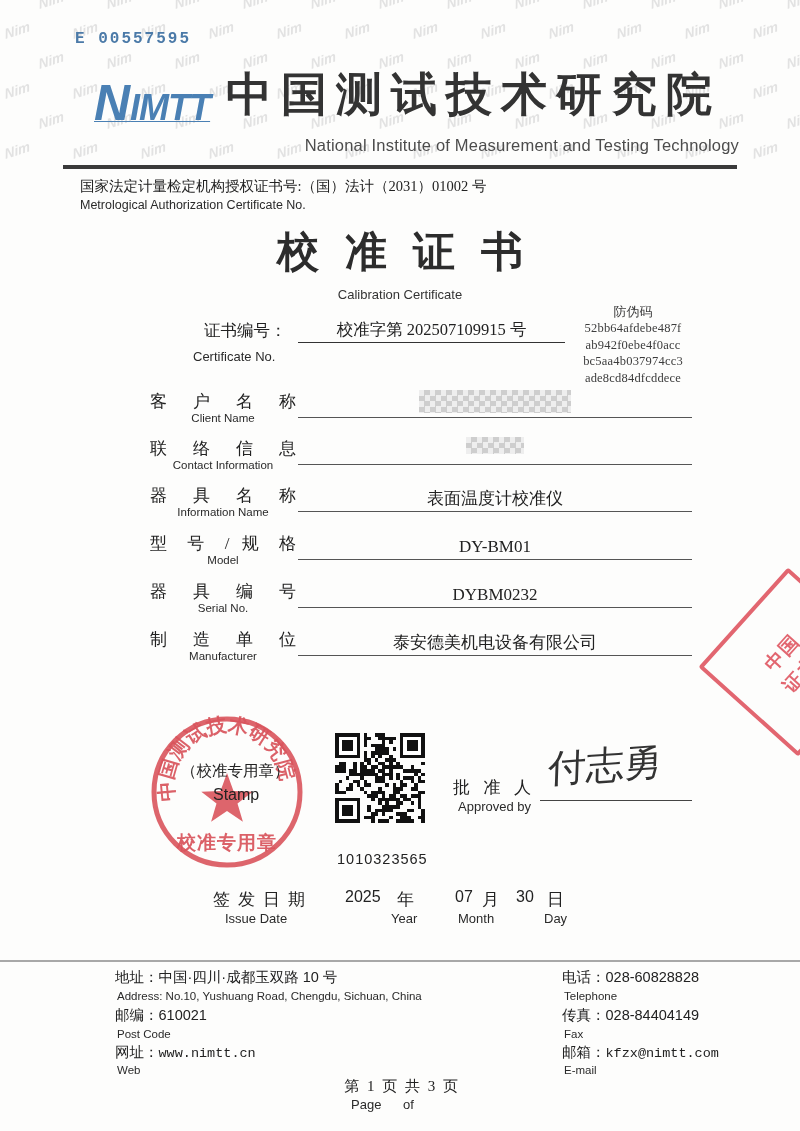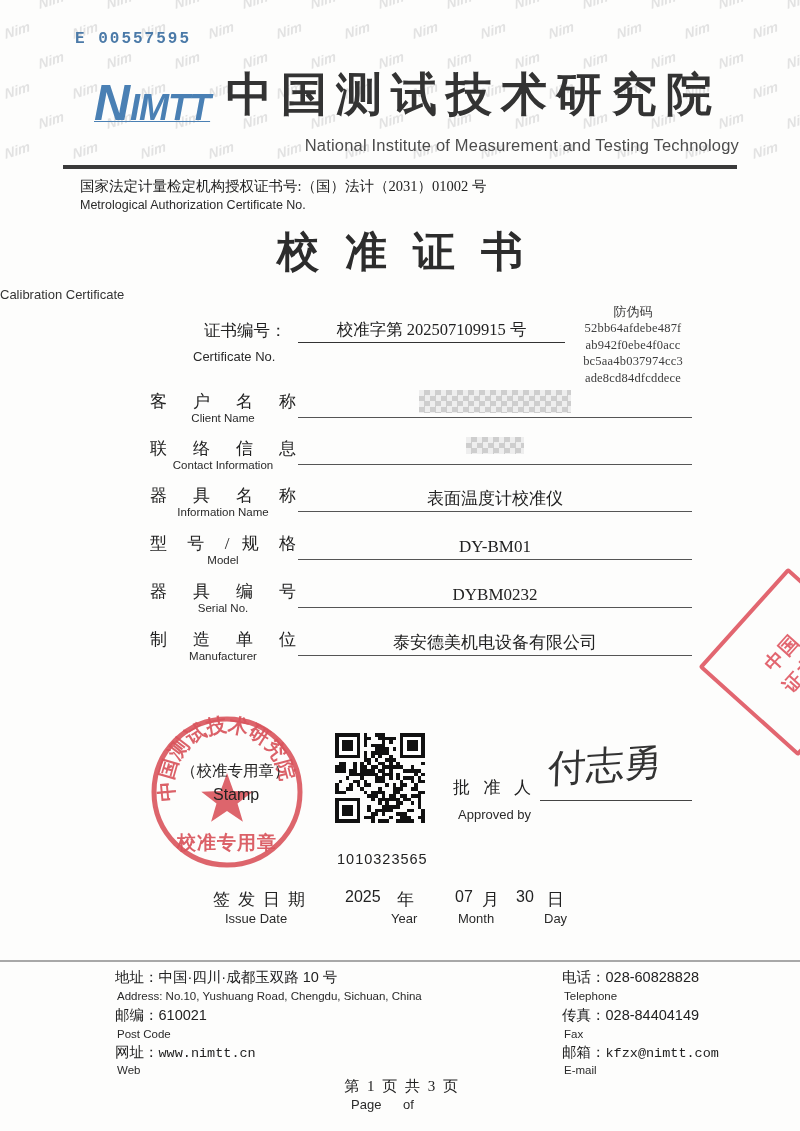--- a/index.html
+++ b/index.html
@@ -22,21 +22,21 @@
   .org-zh{left:226px;top:64px;width:512px;font-family:"Liberation Serif",serif;
       font-size:46px;font-weight:600;letter-spacing:9px;color:#333;white-space:nowrap;}
   .org-en{left:227px;top:136px;width:512px;font-size:16.5px;color:#4c4c4c;letter-spacing:.2px;text-align:right;}
   .rule{left:63px;top:165px;width:674px;height:4px;background:#3a3a3a;}
 
   .auth-zh{left:80px;top:177px;font-family:"Liberation Serif",serif;font-size:14.5px;color:#222;}
   .auth-en{left:80px;top:198px;font-size:12.5px;color:#2a2a2a;}
 
   .title-zh{left:0;top:224px;width:800px;text-align:center;font-family:"Liberation Serif",serif;
       font-size:42px;font-weight:700;letter-spacing:26px;text-indent:26px;color:#2c2c2c;}
-  .title-en{left:0;top:287px;width:800px;text-align:left;font-size:13px;color:#333;}
+  .title-en{left:0;top:287px;width:800px;text-align:center;font-size:13px;color:#333;}
 
   .cert-label{left:204px;top:320px;font-family:"Liberation Serif",serif;font-size:16.5px;color:#222;}
   .cert-line{left:298px;top:316px;width:267px;height:26px;border-bottom:1.5px solid #333;text-align:center;}
   .cert-line span{font-family:"Liberation Serif",serif;font-size:16.5px;line-height:28px;color:#222;}
   .cert-en{left:193px;top:349px;font-size:13px;color:#2a2a2a;}
 
   .anti{left:558px;top:303px;width:150px;text-align:center;
       font-family:"Liberation Serif",serif;color:#3c3c3c;}
   .anti .lab{font-size:13px;line-height:17px;}
   .anti .ln{font-size:12.5px;line-height:16.5px;letter-spacing:.2px;}
@@ -62,21 +62,21 @@
       color:#e26670;font-size:19px;font-weight:600;letter-spacing:2px;}
 
   
   .stamp-svg{left:147px;top:712px;}
   .stamp-overlay-zh{left:181px;top:761px;font-size:15.5px;color:#222;}
   .stamp-overlay-en{left:213px;top:786px;font-size:16px;color:#222;text-align:right;}
   .qr-box{left:335px;top:733px;width:90px;height:90px;}
   .qr-num{left:337px;top:851px;font-size:14.5px;letter-spacing:1px;color:#222;}
   .appr-label{left:453px;top:776px;width:78px;font-family:"Liberation Serif",serif;font-size:17px;
       text-align:justify;text-align-last:justify;color:#222;}
-  .appr-en{left:458px;top:799px;font-size:13px;color:#2a2a2a;margin-top:8px;}
+  .appr-en{left:458px;top:799px;font-size:13px;color:#2a2a2a;}
   .appr-line{left:540px;top:774px;width:152px;height:26px;border-bottom:1.3px solid #444;}
   .signature{left:548px;top:740px;font-family:"Liberation Serif",serif;font-size:38px;color:#333;
       transform:rotate(-4deg) skewX(-6deg);font-weight:400;}
 
   
   .id-label{left:213px;top:888px;width:92px;font-family:"Liberation Serif",serif;font-size:17px;
       text-align:justify;text-align-last:justify;color:#222;}
   .id-en-label{left:225px;top:911px;font-size:13px;color:#2a2a2a;}
   .id-item{position:absolute;top:888px;font-size:16px;color:#222;}
   .id-item.cjk{font-family:"Liberation Serif",serif;font-size:17px;}

